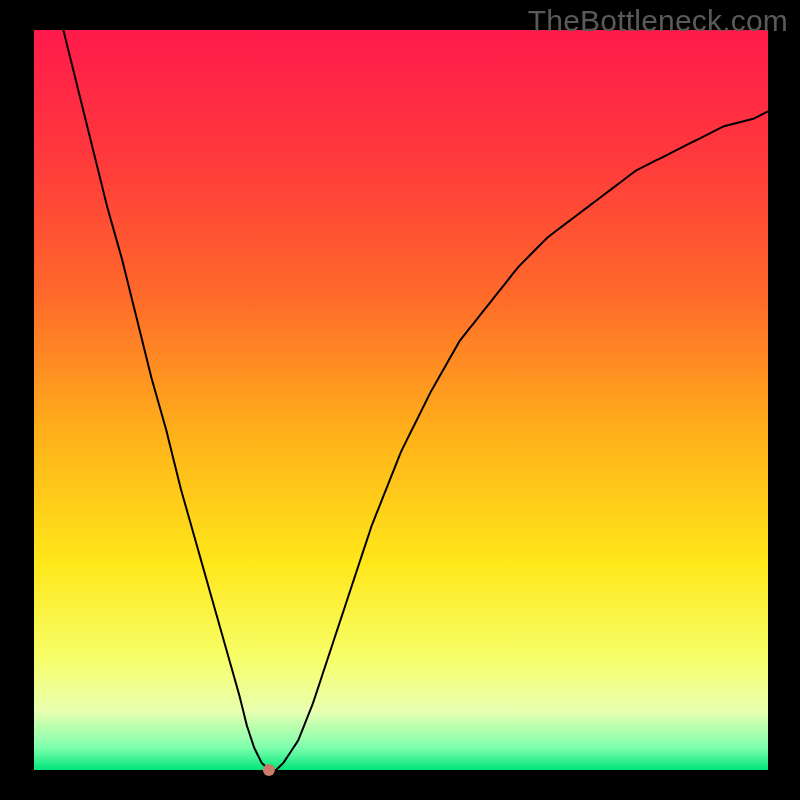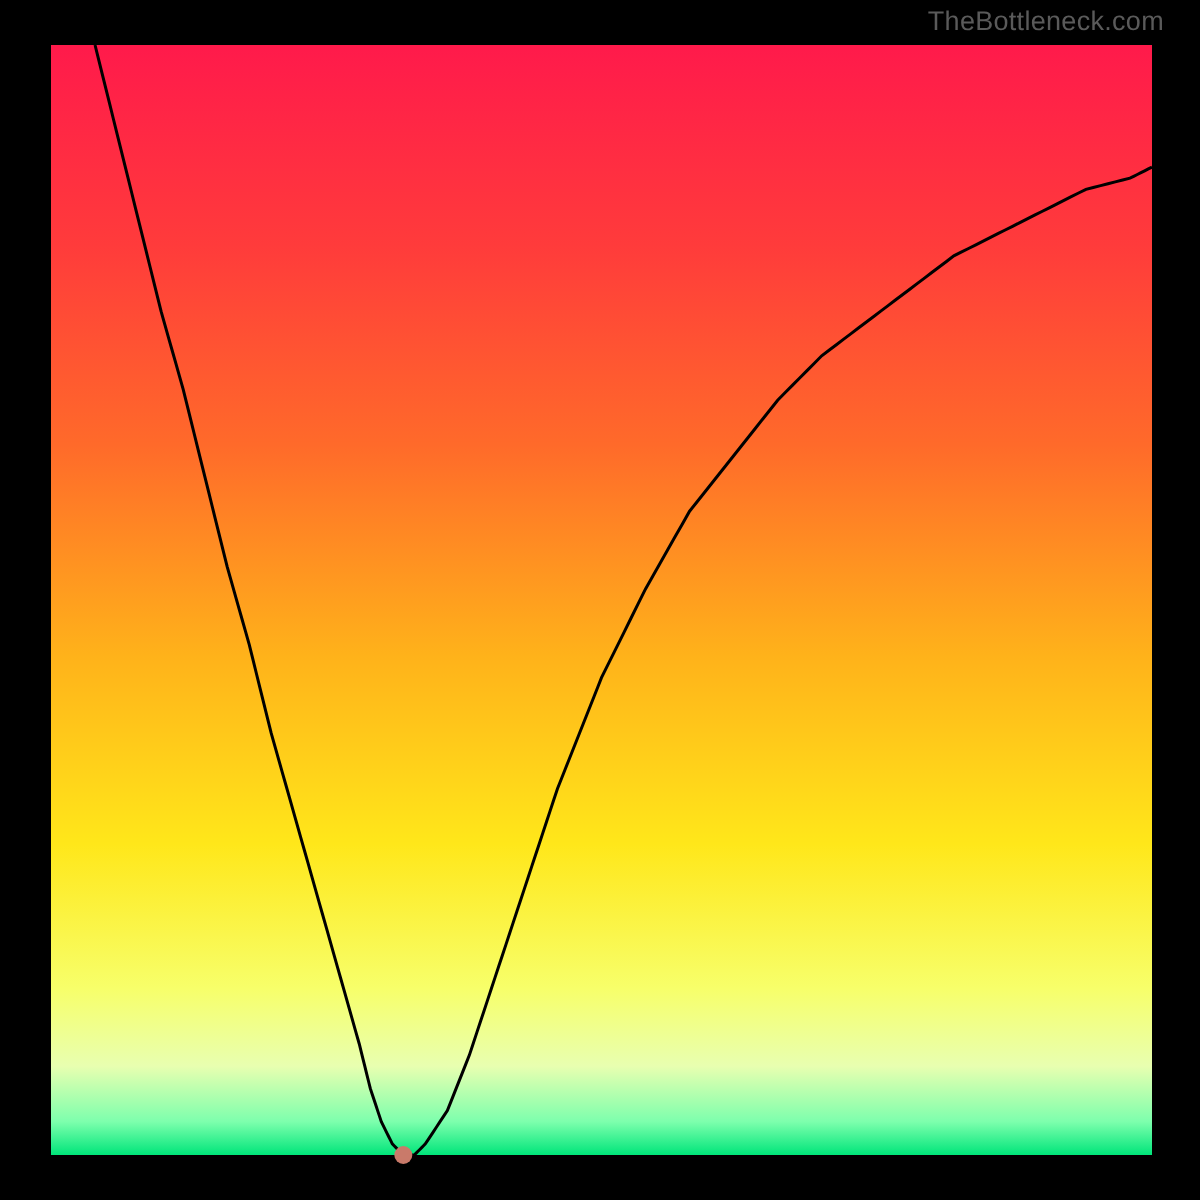--- a/index.html
+++ b/index.html
@@ -14,23 +14,23 @@
   .chart-container {
     position: absolute;
     top: 0;
     left: 0;
     width: 800px;
     height: 800px;
   }
   .watermark {
     position: absolute;
     top: 4px;
-    right: 24px;
+    right: 12px;
     color: #5a5a5a;
-    font-size: 18px;
+    font-size: 30px;
     font-weight: 500;
     letter-spacing: 0.2px;
   }
 </style>
 </head>
 <body>
 
 <div class="chart-container">
   <svg id="chart-svg" width="800" height="800" viewBox="0 0 800 800">
     <defs>

